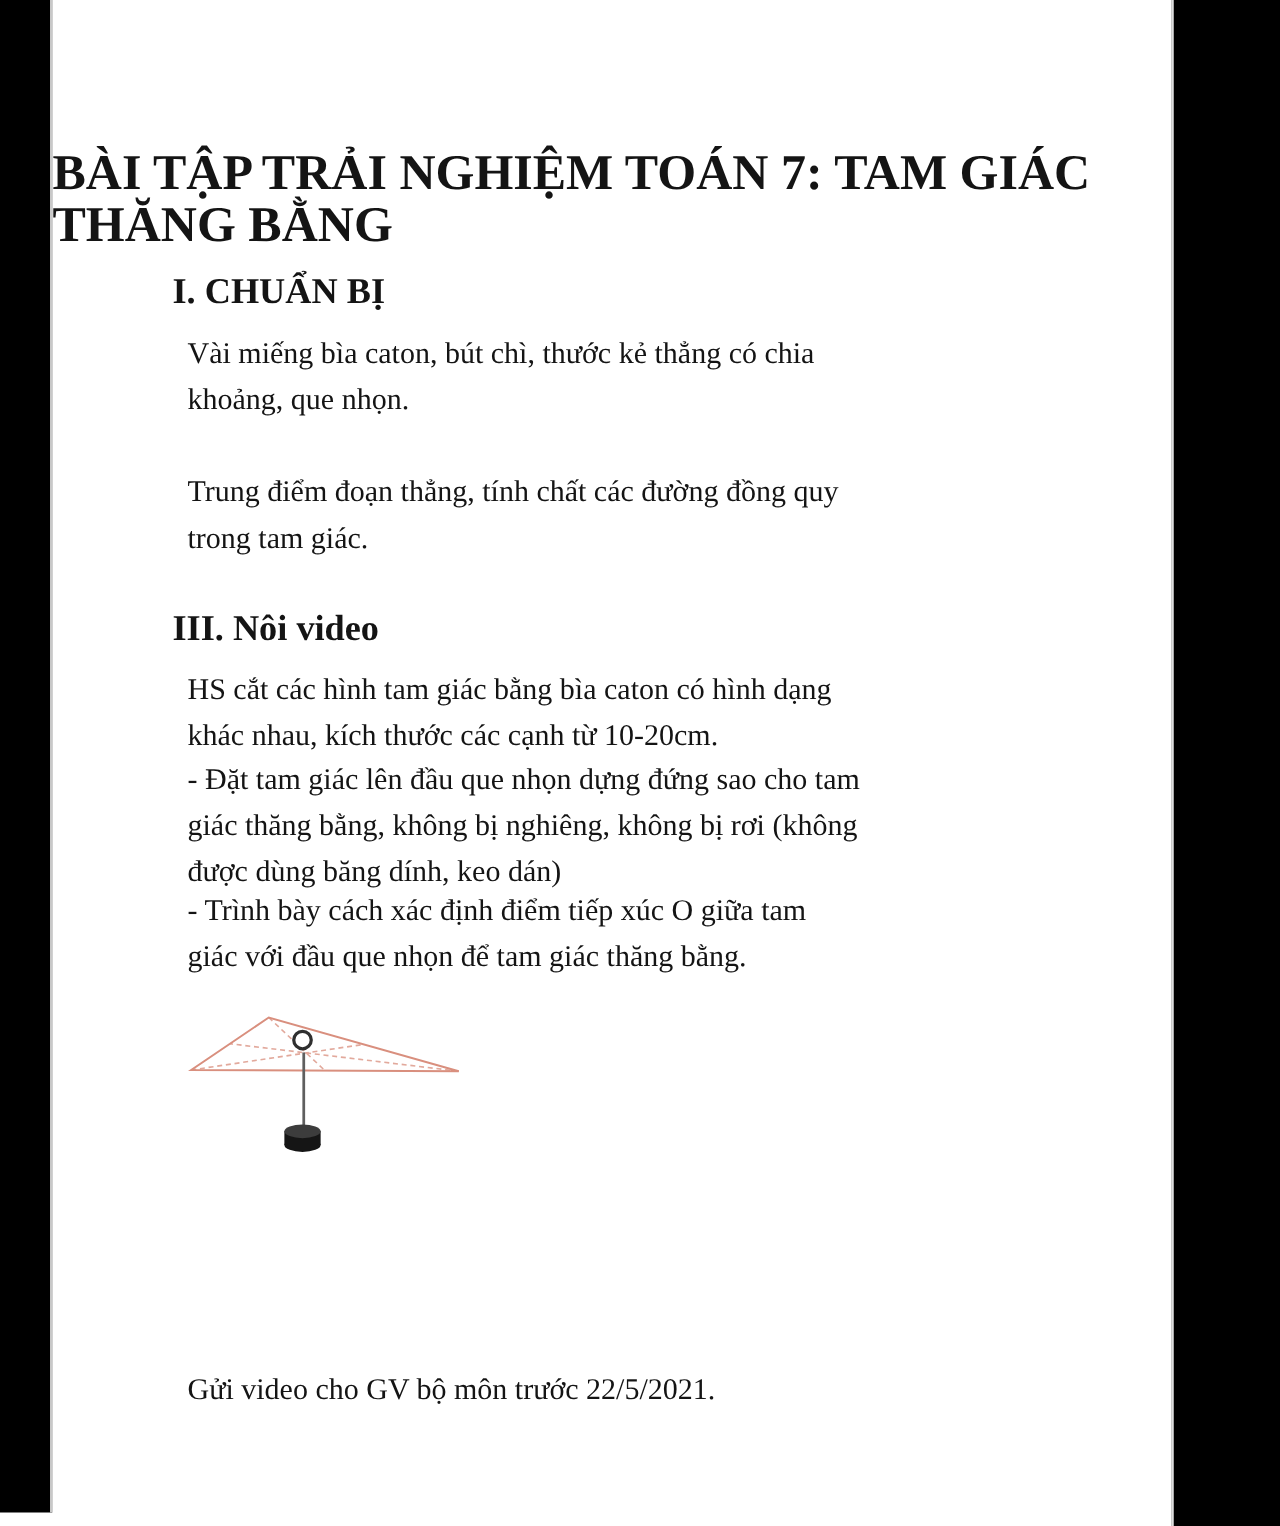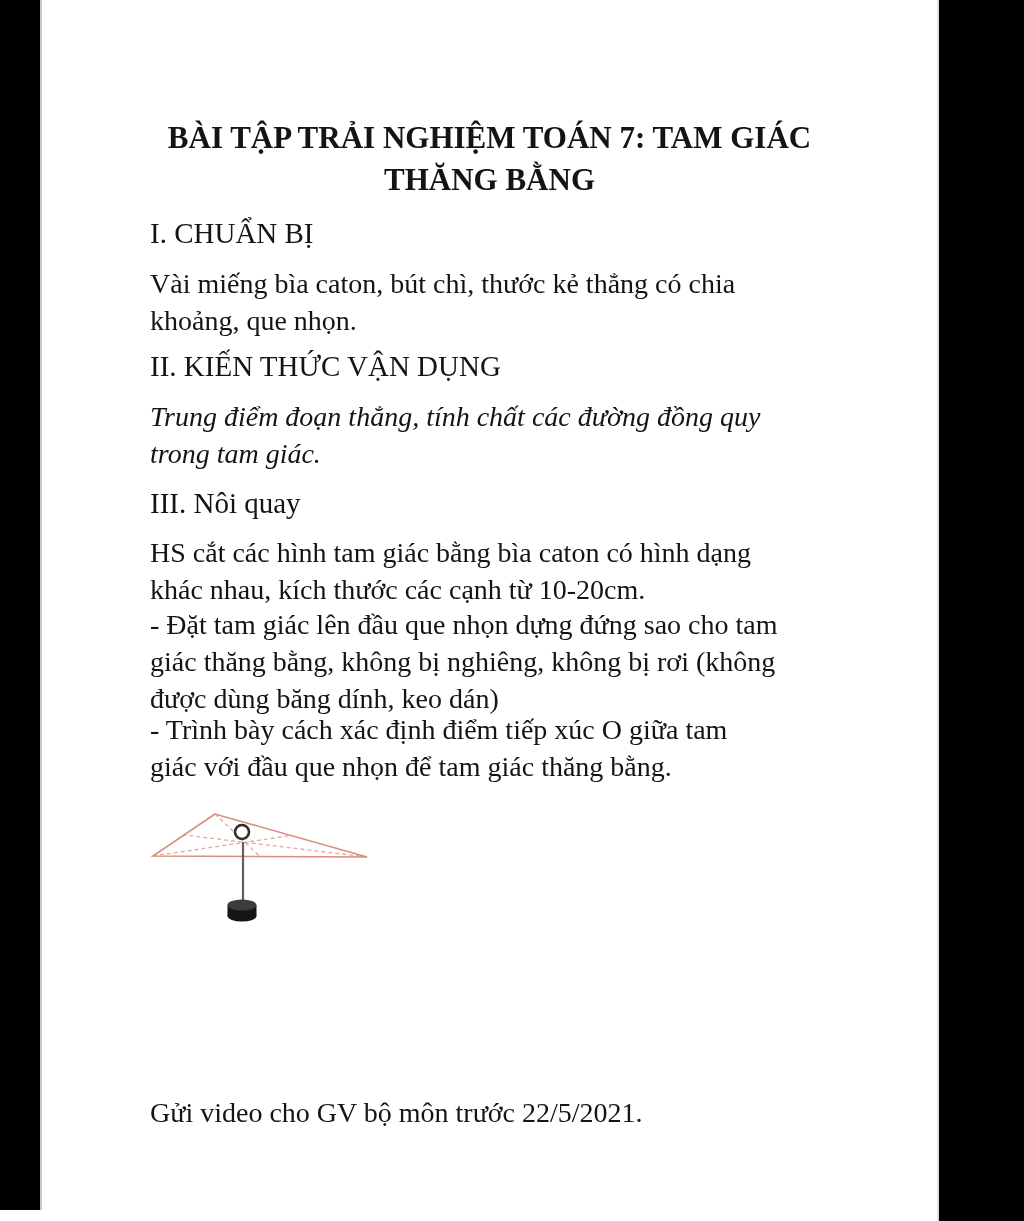--- a/index.html
+++ b/index.html
@@ -17,41 +17,41 @@
   .letterbox.right { left: 937px; width: 87px; height: 1221px; border-left: 2px solid #dedede; }
   .content {
     position: absolute;
     left: 42px; top: 0;
     width: 895px; height: 1221px;
     background: #ffffff;
   }
   .doc-title {
     position: absolute;
     left: 0; top: 117px; width: 895px;
-    font-size: 31px; font-weight: bold;
+    font-size: 40px; font-weight: bold;
     line-height: 42px;
-    text-align: center;
+    text-align: left;
     white-space: pre;
   }
   .heading {
     position: absolute;
-    left: 108px; width: 710px;
-    font-size: 29px; font-weight: normal;
+    left: 96px; width: 710px;
+    font-size: 29px; font-weight: bold;
     line-height: 34px;
     white-space: pre;
   }
   .para {
     position: absolute;
     left: 108px; width: 710px;
-    font-size: 28px;
+    font-size: 24px;
     line-height: 37px;
     white-space: pre;
   }
   .h1 { top: 216px; }  .p1 { top: 265px; }
-  .h2 { top: 349px; }  .p2 { top: 398px; font-style: italic; }
+  .h2 { top: 349px; }  .p2 { top: 376px; }
   .h3 { top: 486px; }  .p3a { top: 534px; } .p3b { top: 606px; } .p3c { top: 711px; }
   .h4 { top: 928px; }  .p4a { top: 978px; } .p4b { top: 1094px; }
   .figure {
     position: absolute;
     left: 98px; top: 795px;
     width: 250px; height: 135px;
   }
 </style>
 </head>
 <body>
@@ -63,25 +63,24 @@
 
   <div class="content">
 
     <div class="doc-title">BÀI TẬP TRẢI NGHIỆM TOÁN 7: TAM GIÁC
 THĂNG BẰNG</div>
 
     <div class="heading h1">I. CHUẨN BỊ</div>
     <div class="para p1">Vài miếng bìa caton, bút chì, thước kẻ thẳng có chia
 khoảng, que nhọn.</div>
 
-    <div class="heading h2">II. KIẾN THỨC VẬN DỤNG</div>
     <div class="para p2">Trung điểm đoạn thẳng, tính chất các đường đồng quy
 trong tam giác.</div>
 
-    <div class="heading h3">III. Nôi quay</div>
+    <div class="heading h3">III. Nôi video</div>
     <div class="para p3a">HS cắt các hình tam giác bằng bìa caton có hình dạng
 khác nhau, kích thước các cạnh từ 10-20cm.</div>
     <div class="para p3c">- Trình bày cách xác định điểm tiếp xúc O giữa tam
 giác với đầu que nhọn để tam giác thăng bằng.</div>
     <div class="para p3b">- Đặt tam giác lên đầu que nhọn dựng đứng sao cho tam
 giác thăng bằng, không bị nghiêng, không bị rơi (không
 được dùng băng dính, keo dán)</div>
 
     <svg class="figure" viewBox="0 0 250 135" xmlns="http://www.w3.org/2000/svg">
 

